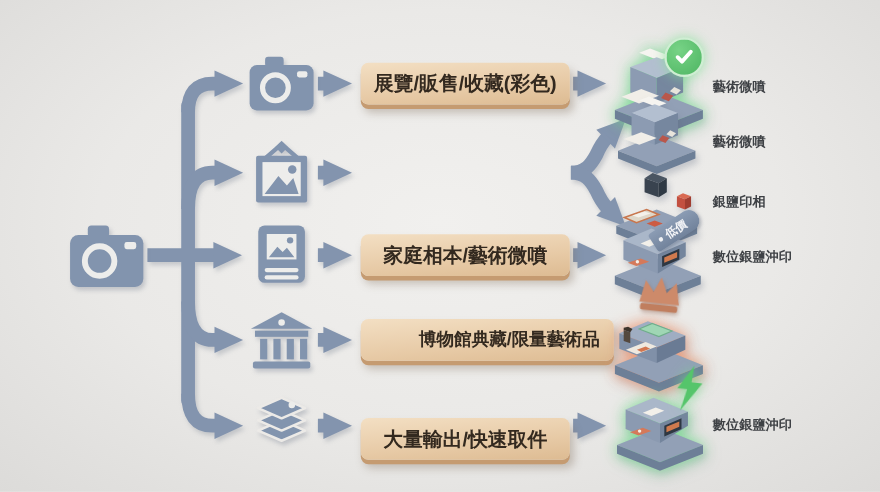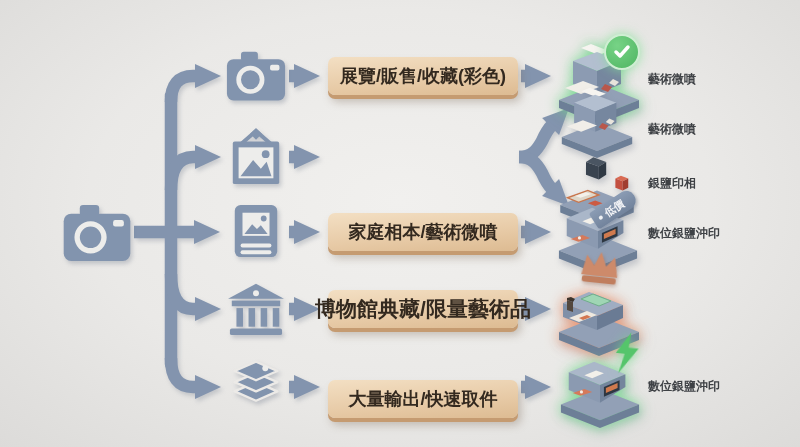--- a/index.html
+++ b/index.html
@@ -6,21 +6,21 @@
   .stage{position:relative;width:800px;height:447px;overflow:hidden;
     background:radial-gradient(ellipse at 50% 45%, #f1f0ee 0%, #eae9e7 55%, #dcdbd9 100%);}
   .abs{position:absolute;}
   svg.connectors{position:absolute;left:0;top:0;filter:drop-shadow(2px 3px 2px rgba(100,110,130,.28));}
   .mid-icon{display:flex;align-items:center;justify-content:center;
     filter:drop-shadow(2px 3px 2px rgba(100,110,130,.3));}
   .label-box{width:190px;height:38px;left:328px;display:flex;align-items:center;justify-content:center;
     background:linear-gradient(175deg,#f3dfc3 0%,#e7caa6 60%,#ddbb92 100%);
     border-radius:7px;box-shadow:0 4px 0 #c59b71, 3px 7px 8px rgba(120,100,80,.35);
     color:#33291f;font-weight:700;font-size:18px;white-space:nowrap;letter-spacing:0;}
-  .label-box.small{font-size:21px;}
+  .label-box.small{font-size:16px;padding-left:40px;}
   .out-label{left:648px;height:28px;display:flex;align-items:center;
     color:#3e4145;font-weight:700;font-size:12px;white-space:nowrap;}
   .printer{filter:drop-shadow(2px 4px 3px rgba(100,110,130,.3));}
   .printer.glow-green{filter:drop-shadow(0 0 7px rgba(120,225,145,.95)) drop-shadow(2px 4px 3px rgba(100,110,130,.25));}
   .printer.glow-orange{filter:drop-shadow(0 0 7px rgba(243,150,110,.95)) drop-shadow(2px 4px 3px rgba(100,110,130,.25));}
   .check-badge{left:604px;top:34px;width:36px;height:36px;border-radius:50%;
     background:radial-gradient(circle at 35% 30%, #77d386, #4eb562);
     border:2px solid #cfeed3;box-sizing:border-box;display:flex;align-items:center;justify-content:center;
     filter:drop-shadow(0 0 6px rgba(130,225,150,.8));}
   .ribbon-tag{left:590px;top:199px;width:48px;height:19px;transform:rotate(-33deg);

